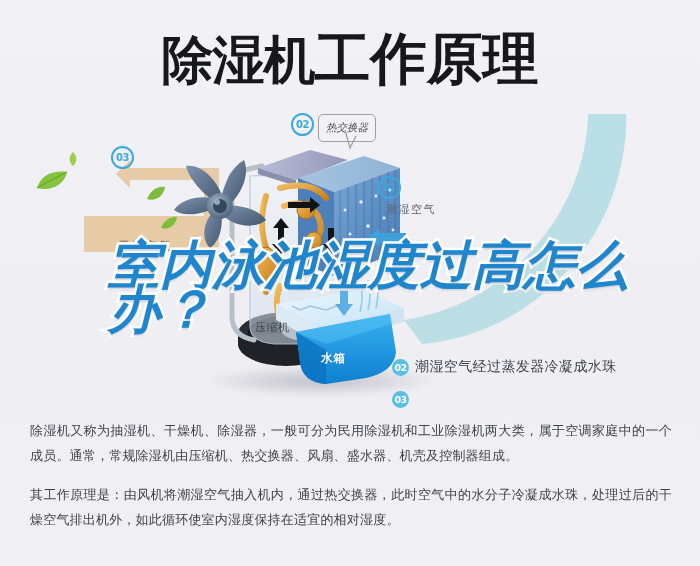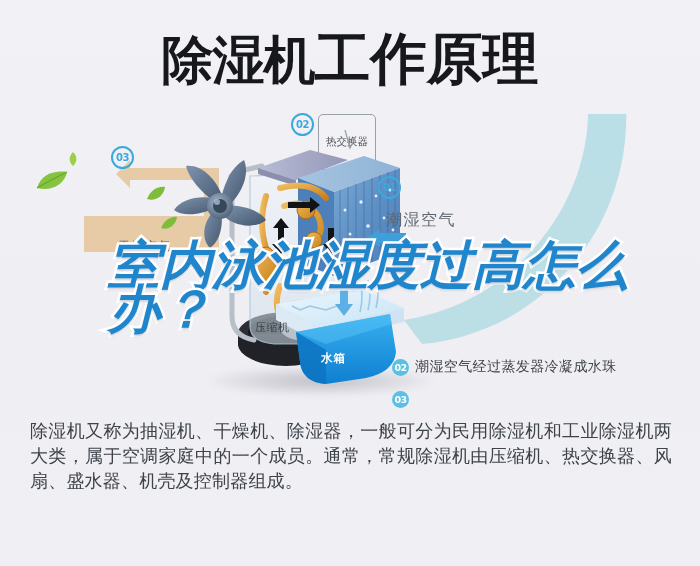--- a/index.html
+++ b/index.html
@@ -72,23 +72,24 @@
     border:2px solid #3aa9dd;
     color:#3aa9dd;font-size:10px;font-weight:bold;
     display:flex;align-items:center;justify-content:center;
     background:transparent;letter-spacing:-.5px;
     font-family:"DejaVu Sans","Liberation Sans",sans-serif;
   }
 
   
   .callout{
     position:absolute;left:318px;top:6px;
-    padding:20px 7px;border:1.3px solid #9aa0a8;border-radius:5px;
+    padding:6px 7px;border:1.3px solid #9aa0a8;border-radius:5px;
     background:#f2f1f5;color:#4a4f57;font-size:10.5px;white-space:nowrap;
     font-family:"DejaVu Sans","Liberation Sans",sans-serif;
+    font-style:italic;
   }
   .callout-tail{
     position:absolute;left:344px;top:22px;width:14px;height:22px;
   }
 
   
   .machine{position:absolute;left:214px;top:28px;width:200px;height:255px;}
   .machine svg{display:block;}
 
   .lbl-comp{
@@ -101,22 +102,22 @@
     font-size:11.5px;color:#ffffff;letter-spacing:1px;white-space:nowrap;
     font-weight:bold;
     font-family:"DejaVu Sans","Liberation Sans",sans-serif;
   }
 
   
   .fan{position:absolute;left:170px;top:48px;width:100px;height:95px;}
 
   
   .lbl-wet{
-    position:absolute;left:386px;top:102px;
-    font-size:16px;color:#5d6670;letter-spacing:1.5px;white-space:nowrap;
+    position:absolute;left:386px;top:94px;
+    font-size:11px;color:#5d6670;letter-spacing:1.5px;white-space:nowrap;
     font-family:"DejaVu Sans","Liberation Sans",sans-serif;
   }
   .inlet-arrow{position:absolute;left:366px;top:121px;width:40px;height:18px;}
 
   
   .legend{position:absolute;left:392px;top:250px;width:300px;}
   .legend-row{
     display:flex;align-items:center;margin-bottom:15px;white-space:nowrap;
   }
   .badge-fill{
@@ -143,21 +144,21 @@
     -webkit-text-stroke:5px #ffffff;
     paint-order:stroke fill;
     text-shadow:0 2px 2px rgba(40,60,90,.22);
   }
 
   
   .body-copy{
     position:absolute;left:30px;top:418px;width:642px;
   }
   .para{
-    font-size:18px;line-height:25px;color:#3e434a;
+    font-size:13px;line-height:25px;color:#3e434a;
     letter-spacing:.2px;text-align:justify;
     margin:0 0 14px 0;
     font-family:"DejaVu Sans","Liberation Sans",sans-serif;
   }
 </style>
 </head>
 <body>
 
 <div id="page">
 
@@ -389,15 +390,16 @@
         <span class="badge-fill">03</span>
       </div>
     </div>
 
   </div>
 
   <div class="overlay">室内泳池湿度过高怎么办？</div>
 
   <div class="body-copy">
     <p class="para">除湿机又称为抽湿机、干燥机、除湿器，一般可分为民用除湿机和工业除湿机两大类，属于空调家庭中的一个成员。通常，常规除湿机由压缩机、热交换器、风扇、盛水器、机壳及控制器组成。</p>
+    <p class="para">其工作原理是：由风机将潮湿空气抽入机内，通过热交换器，此时空气中的水分子冷凝成水珠，处理过后的干燥空气排出机外，如此循环使室内湿度保持在适宜的相对湿度。</p>
   </div>
 
 </div>
 
 </body></html>

